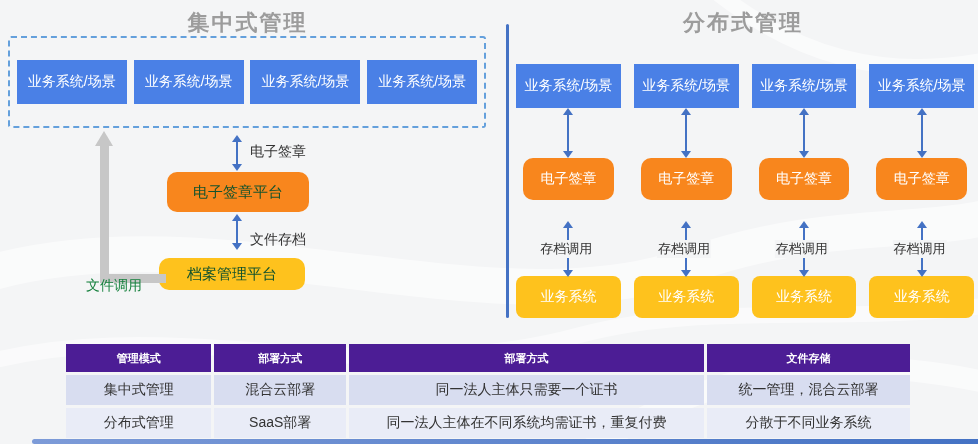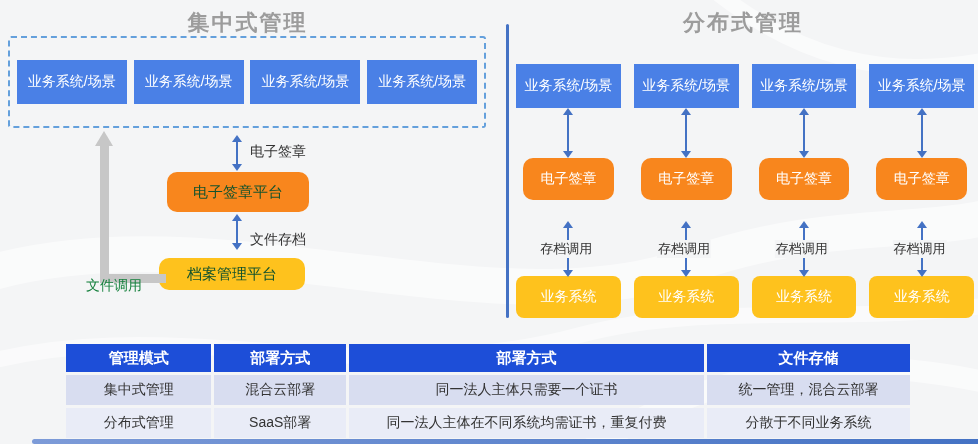--- a/index.html
+++ b/index.html
@@ -81,21 +81,21 @@
   .sys-box { height:42px; border-radius:8px; background:#fec21d;
     color:#fff; font-size:14px; display:flex; align-items:center; justify-content:center; }
 
   
   .cmp-table {
     position:absolute; left:66px; top:344px; width:844px;
     display:grid; grid-template-columns:147fr 133fr 359fr 205fr;
     grid-template-rows:28px 30px 30px; gap:3px;
   }
   .cmp-table .hcell {
-    background:#1d4ed8; color:#fff; font-size:15px; font-weight:bold;
+    background:#4c1d95; color:#fff; font-size:11px; font-weight:bold;
     display:flex; align-items:center; justify-content:center;
   }
   .cmp-table .cell {
     color:#333; font-size:14px;
     display:flex; align-items:center; justify-content:center; white-space:nowrap;
   }
   .row1 { background:#d8ddf0; }
   .row2 { background:#e9ecf7; }
 
   .bottom-bar {

